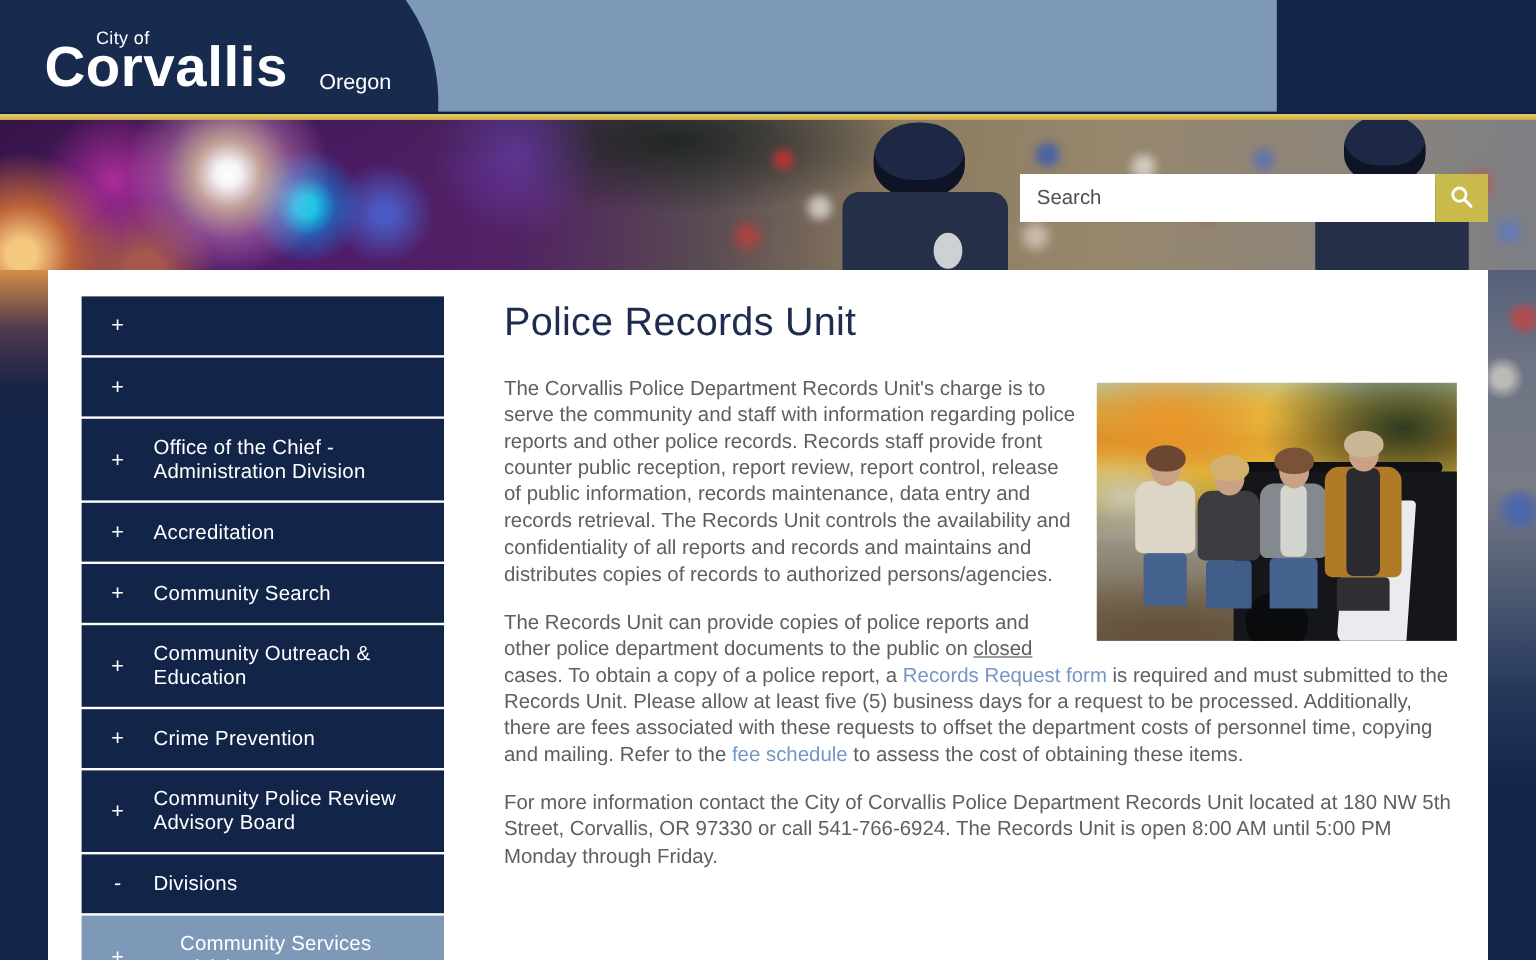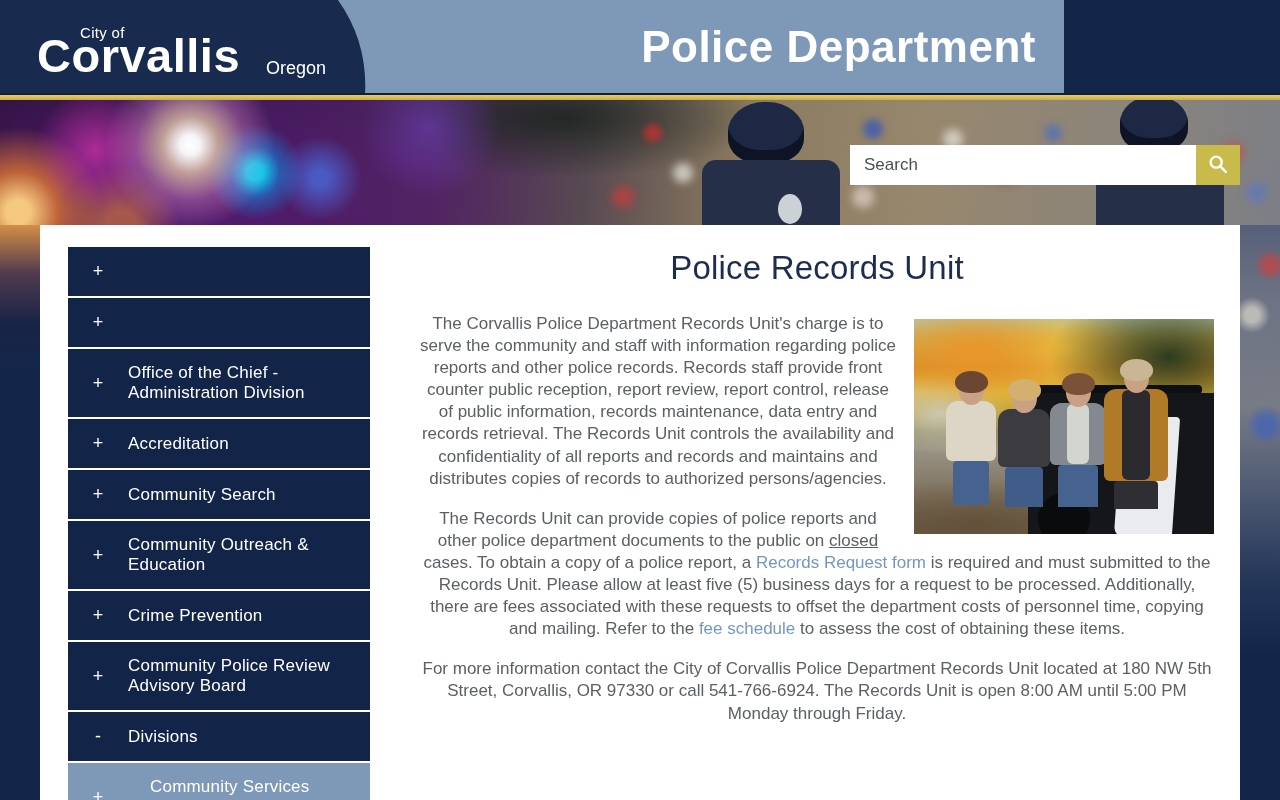--- a/index.html
+++ b/index.html
@@ -114,21 +114,21 @@
     display: flex; align-items: center;
     background: #122549; color: #fff; margin-bottom: 2px;
     padding: 14px 8px 14px 0; cursor: pointer;
   }
   .nav-item .plus { width: 60px; text-align: center; font-size: 18px; font-weight: 500; flex: none; }
   .nav-item .label { flex: 1; font-size: 17px; font-weight: 500; line-height: 20px; letter-spacing: .2px; }
   .nav-item.sub { background: #7e98b8; }
   .nav-item.sub .label { padding-left: 22px; }
 
   
-  .main { position: absolute; left: 380px; top: 20px; width: 794px; text-align: center; }
+  .main { position: absolute; left: 380px; top: 20px; width: 794px; }
   .page-title {
     font-size: 33px; font-weight: 400; color: #1d2c4f; letter-spacing: .2px;
     margin: 4px 0 26px 0;
   }
   .main p { font-size: 17px; line-height: 1.3; color: #5a6064; margin: 0 0 18px 0; }
   .main a { color: #7396c3; text-decoration: none; cursor: pointer; }
   .u { text-decoration: underline; margin-top: 44px; }
 
   
   .photo {
@@ -190,21 +190,20 @@
   <div class="logo-shape">
     <svg width="380" height="95" viewBox="0 0 380 95" preserveAspectRatio="none">
       <path d="M0,0 H338 C358,28 367,60 365,95 H0 Z" fill="#182a4e"></path>
     </svg>
   </div>
   <div class="logo-text">
     <span class="logo-cityof">City of</span>
     <span class="logo-city">Corvallis</span>
     <span class="logo-state">Oregon</span>
   </div>
-  <div class="dept-title">Police Department</div>
 </header>
 
 <div class="gold-strip"></div>
 
 <div class="hero">
   <div class="speckles"></div>
   <div class="helmet h1"></div>
   <div class="officer-torso t1"></div>
   <div class="badge"></div>
   <div class="helmet h2"></div>

